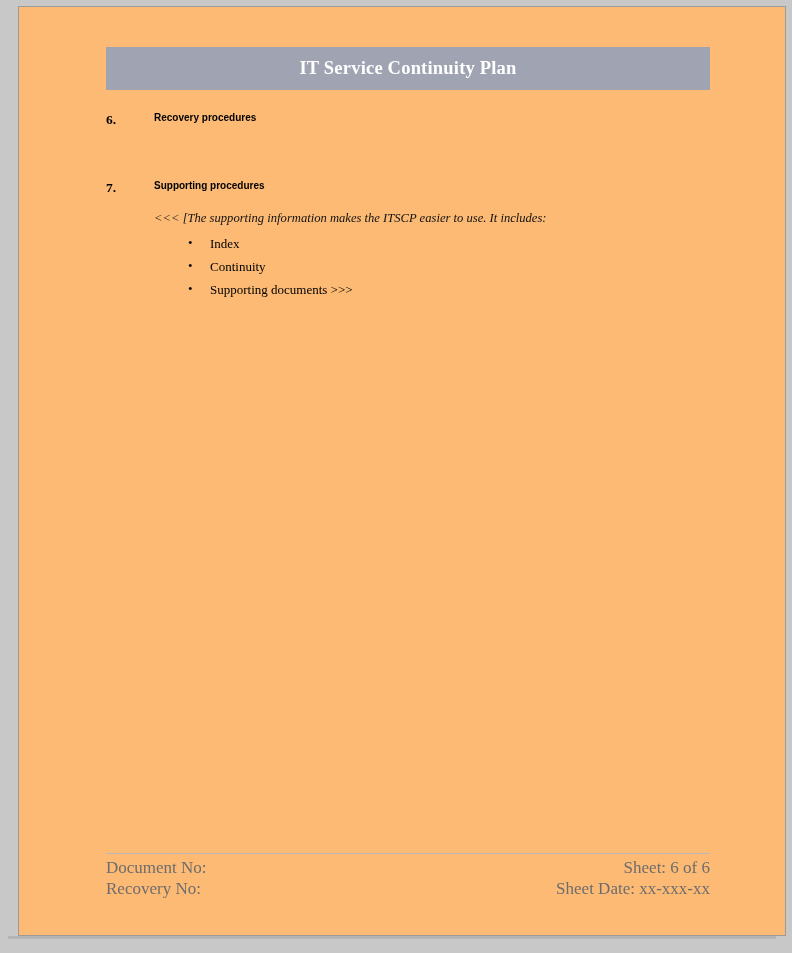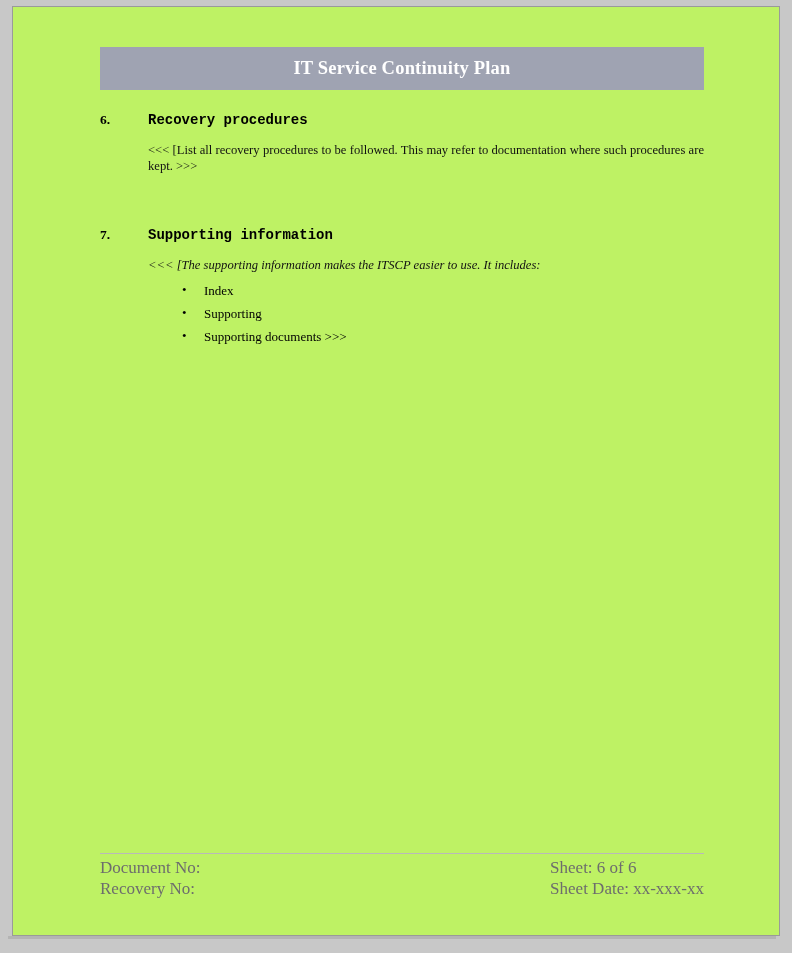--- a/index.html
+++ b/index.html
@@ -15,25 +15,25 @@
   }
   .page-shell {
     position: relative;
     width: 792px;
     height: 953px;
     background: #c8c8c8;
     box-sizing: border-box;
   }
   .page {
     position: absolute;
-    left: 12px;
+    left: 18px;
     top: 6px;
     width: 768px;
     height: 930px;
-    background: #bef264;
+    background: #fdba74;
     border: 1px solid #9a9a9a;
     box-sizing: border-box;
     overflow: hidden;
   }
   .page-inner {
     position: absolute;
     left: 87px;
     top: 40px;
     width: 604px;
     height: 850px;
@@ -67,24 +67,24 @@
     align-items: flex-start;
   }
   .section-num {
     width: 48px;
     font-size: 13.5px;
     font-weight: bold;
     color: #000;
     font-family: "Liberation Serif", serif;
   }
   .section-title {
-    font-size: 14px;
+    font-size: 10px;
     font-weight: bold;
     color: #000;
-    font-family: Liberation Mono, monospace;
+    font-family: Liberation Sans, sans-serif;
   }
   .section-body {
     margin-left: 48px;
     margin-top: 14px;
     font-size: 12.6px;
     line-height: 1.30;
     color: #111;
     text-align: justify;
     width: 556px;
     font-family: "Liberation Serif", serif;
@@ -130,21 +130,21 @@
     display: flex;
     justify-content: space-between;
     font-size: 17px;
     color: #6d6d6d;
     line-height: 1.25;
     font-family: "Liberation Serif", serif;
   }
   .footer-left div, .footer-right div {
     white-space: nowrap;
   }
-  .footer-right { }
+  .footer-right { text-align: right; }
   .page-edge-shadow {
     position: absolute;
     left: 8px;
     top: 936px;
     width: 768px;
     height: 3px;
     background: #b4b4b4;
   }
 </style>
 </head>
@@ -159,39 +159,38 @@
         <span class="title-text">IT Service Continuity Plan</span>
       </div>
 
       <div class="body-area">
 
         <div class="section">
           <div class="section-head">
             <span class="section-num">6.</span>
             <span class="section-title">Recovery procedures</span>
           </div>
-          <div class="section-body">&lt;&lt;&lt; [List all recovery procedures to be followed.  This may refer to documentation where such procedures are kept. &gt;&gt;&gt;</div>
         </div>
 
         <div class="gap-1"></div>
 
         <div class="section">
           <div class="section-head">
             <span class="section-num">7.</span>
-            <span class="section-title">Supporting information</span>
+            <span class="section-title">Supporting procedures</span>
           </div>
           <div class="section-body italic">&lt;&lt;&lt; [The supporting information makes the ITSCP easier to use.  It includes:</div>
           <ul class="bullet-list">
             <li>
               <span class="bullet-dot">•</span>
               <span>Index</span>
             </li>
             <li>
               <span class="bullet-dot">•</span>
-              <span>Supporting</span>
+              <span>Continuity</span>
             </li>
             <li>
               <span class="bullet-dot">•</span>
               <span>Supporting documents &gt;&gt;&gt;</span>
             </li>
           </ul>
         </div>
 
       </div>
     </div>

